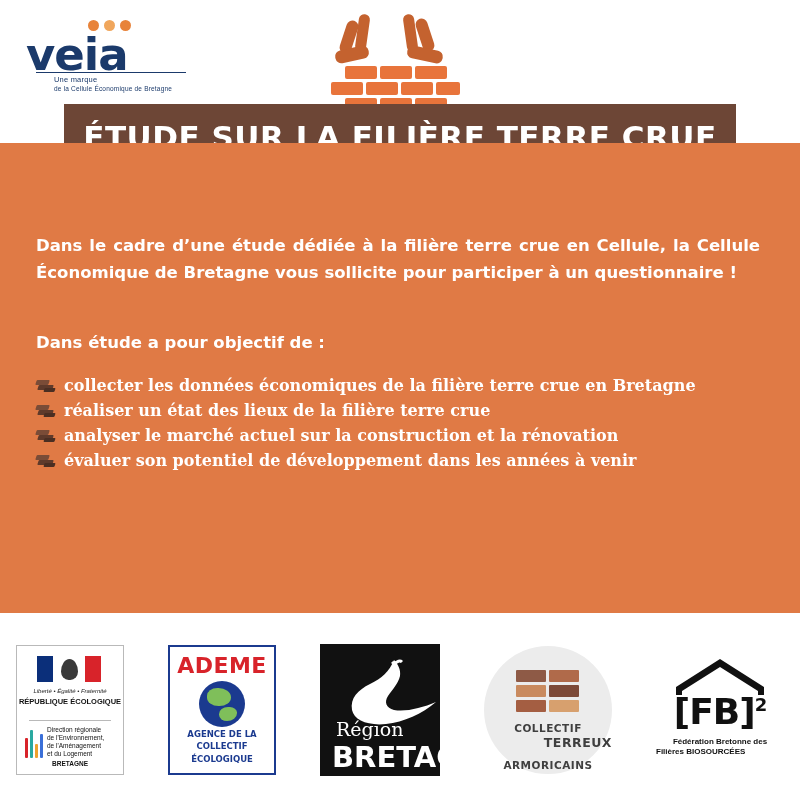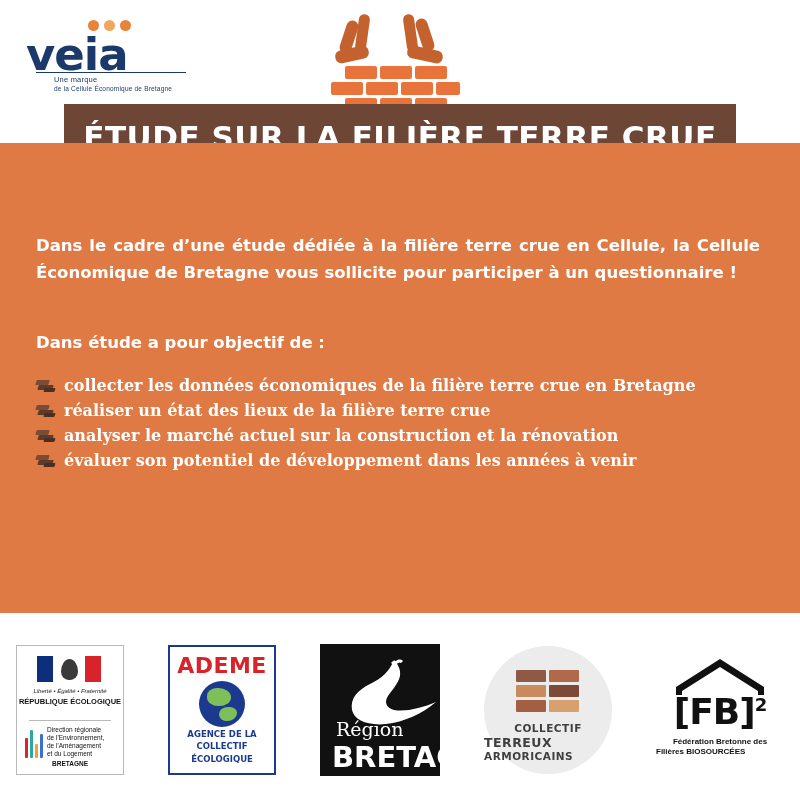--- a/index.html
+++ b/index.html
@@ -353,26 +353,26 @@
     position: absolute; left: 32px; top: 24px; width: 66px; height: 46px;
   }
   .ct-bricks i { position: absolute; border-radius: 1px; }
   .ct-line1 {
     position: absolute; left: 0; top: 76px; width: 100%;
     text-align: center; font-family: "DejaVu Sans", sans-serif;
     font-size: 10.5px; font-weight: bold; color: #3f3f3f; letter-spacing: 0.5px;
   }
   .ct-line2 {
     position: absolute; left: 0; top: 89px; width: 100%;
-    text-align: left; font-family: "DejaVu Sans", sans-serif;
+    text-align: right; font-family: "DejaVu Sans", sans-serif;
     font-size: 12.5px; font-weight: bold; color: #3f3f3f; letter-spacing: 0.5px;
   }
   .ct-line3 {
-    position: absolute; left: 0; top: 104px; width: 100%;
-    font-family: "DejaVu Sans", sans-serif;
+    position: absolute; left: 0; top: 113px; width: 100%;
+    text-align: center; font-family: "DejaVu Sans", sans-serif;
     font-size: 10.5px; font-weight: bold; color: #3f3f3f; letter-spacing: 0.5px;
   }
 
   
   .logo-fbi {
     width: 128px;
     height: 110px;
     position: relative;
   }
   .fbi-roof {

